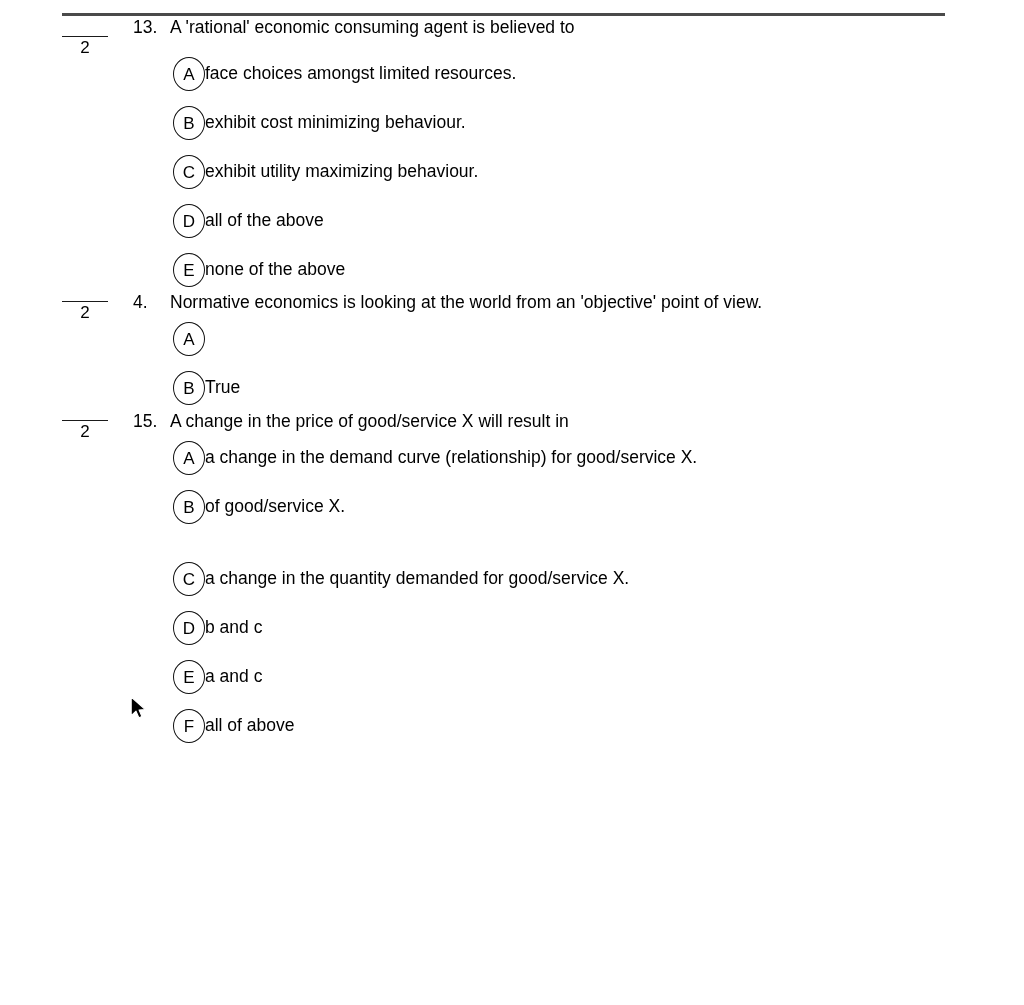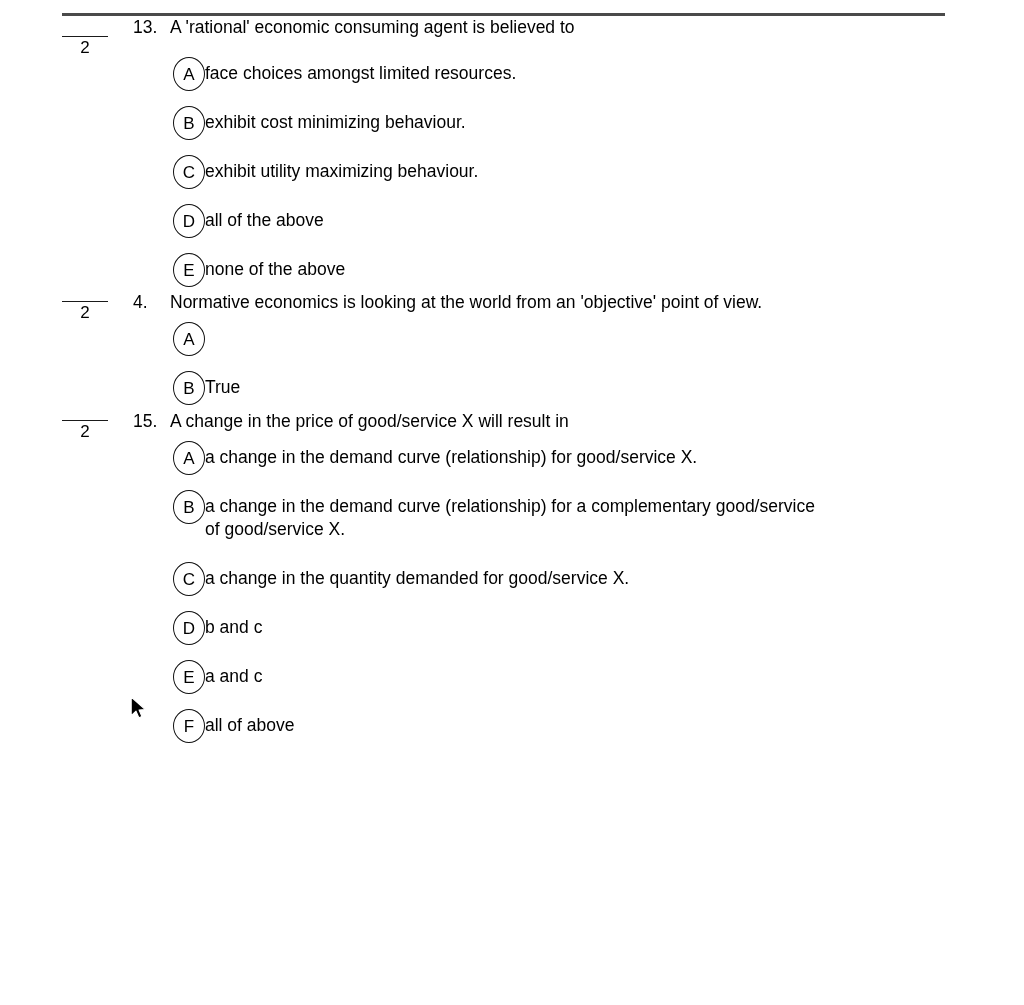--- a/index.html
+++ b/index.html
@@ -200,21 +200,20 @@
       <div class="options">
         <div class="option-row" style="top: 441px;">
           <div class="opt-circle">A</div>
           <div class="opt-text">
             <span class="wrap-line">a change in the demand curve (relationship) for good/service X.</span>
           </div>
         </div>
         <div class="option-row" style="top: 490px;">
           <div class="opt-circle">B</div>
           <div class="opt-text">
-            <span class="wrap-line">a change in the demand curve (relationship) for a complementary good/service</span>
             <span class="wrap-line">of good/service X.</span>
           </div>
         </div>
         <div class="option-row" style="top: 562px;">
           <div class="opt-circle">C</div>
           <div class="opt-text">
             <span class="wrap-line">a change in the quantity demanded for good/service X.</span>
           </div>
         </div>
         <div class="option-row" style="top: 611px;">

